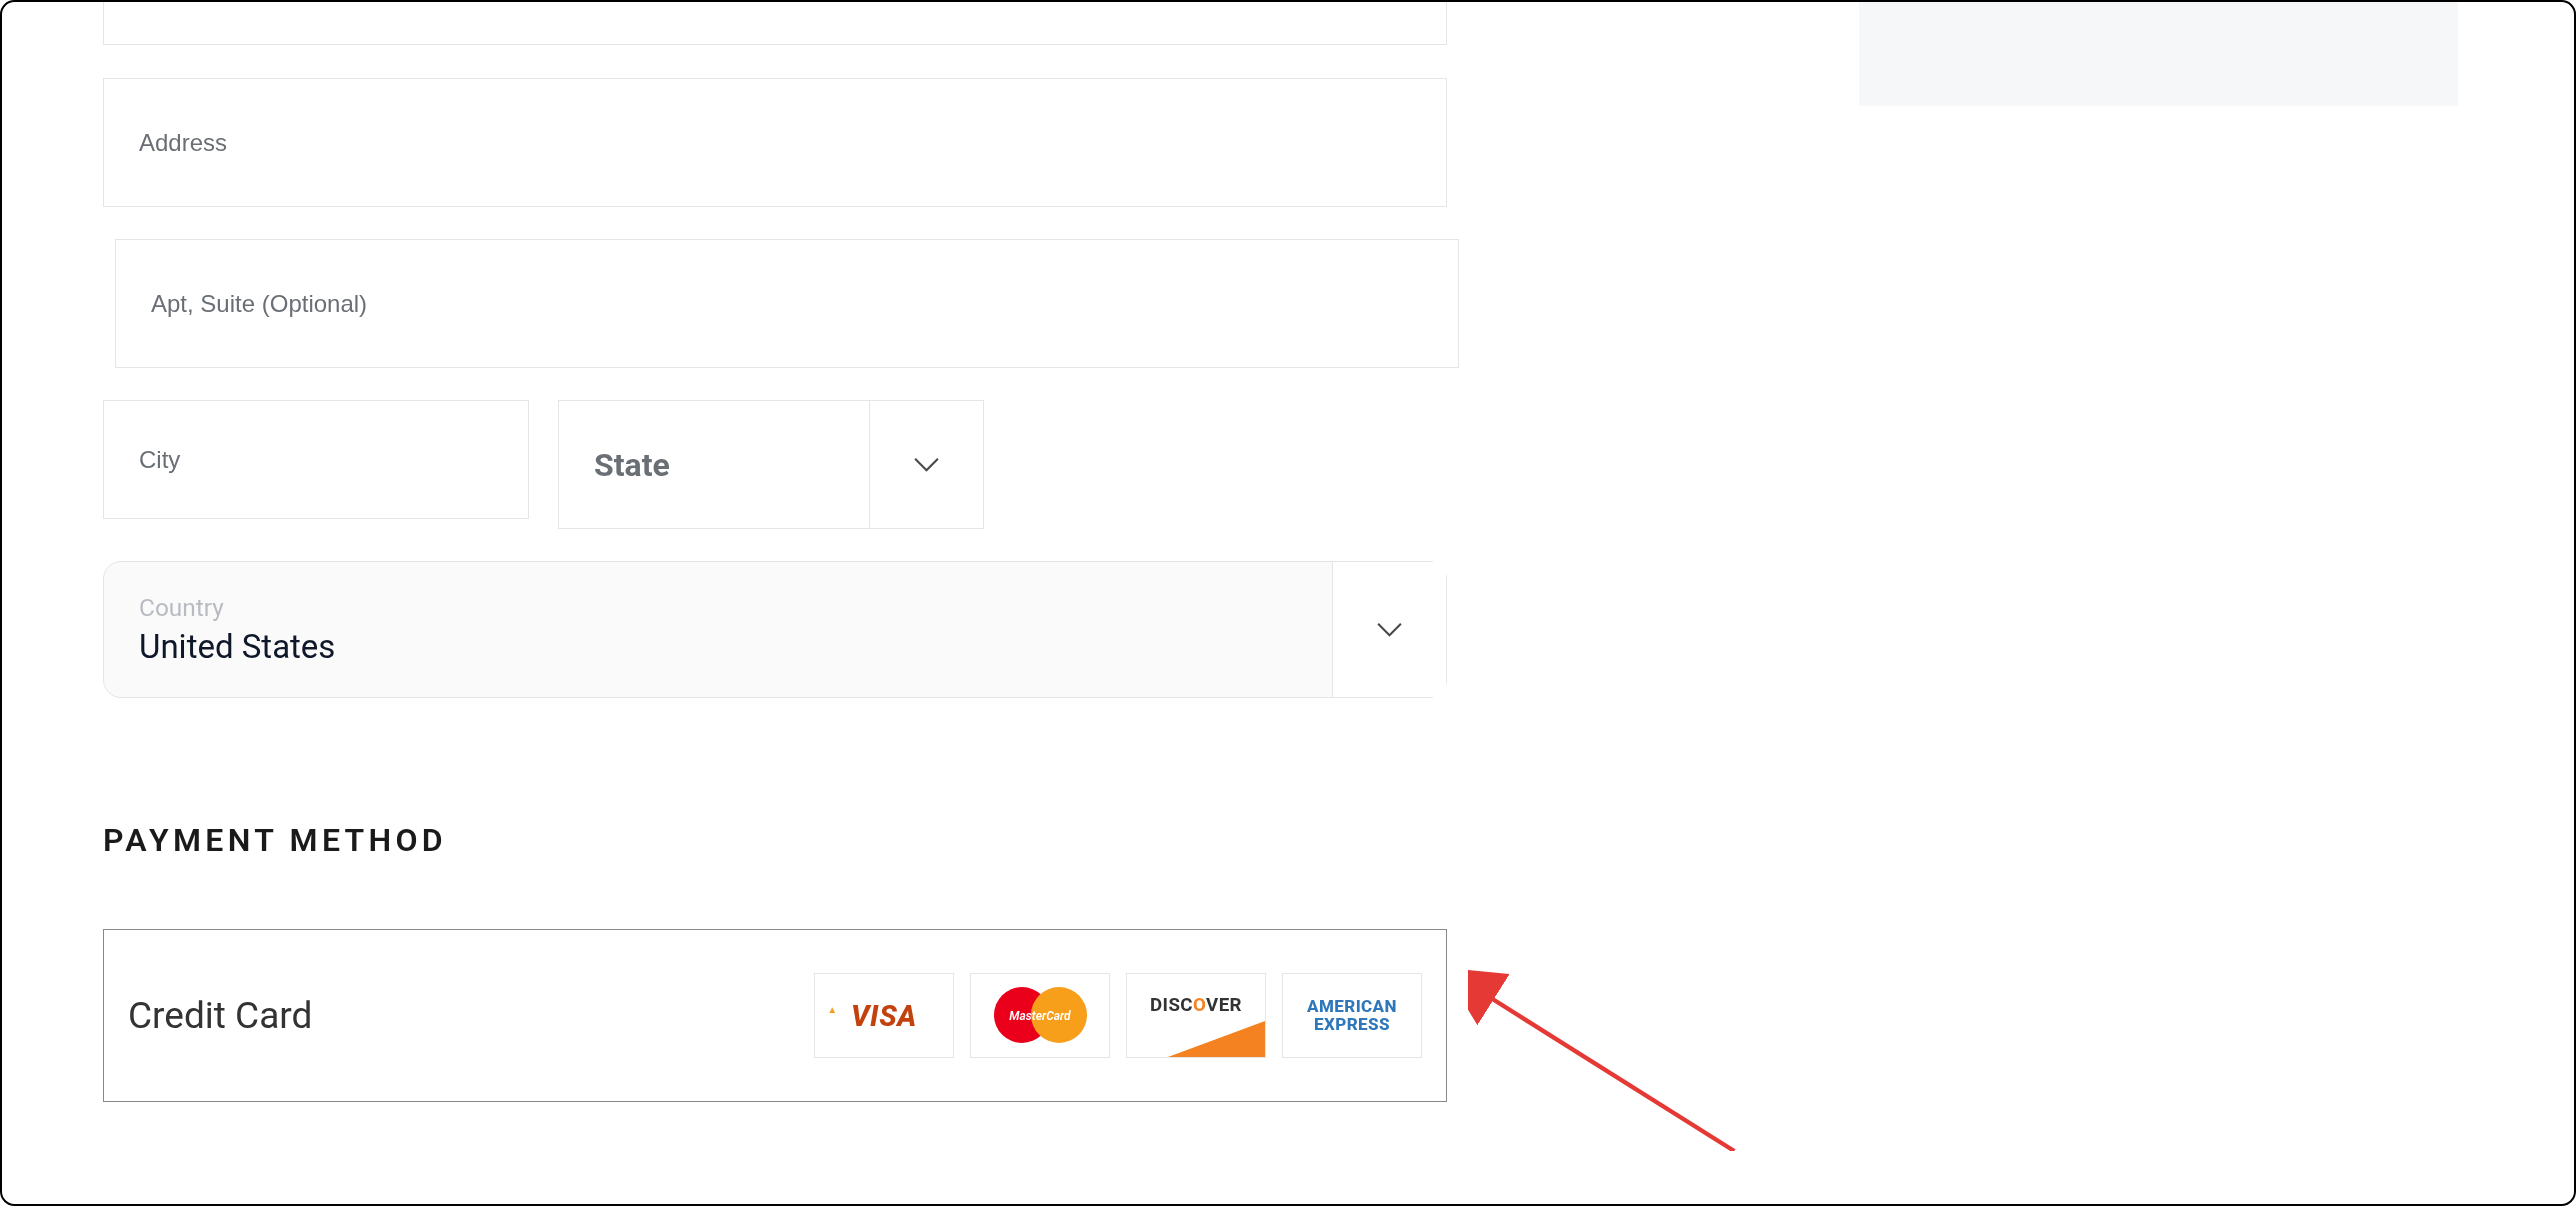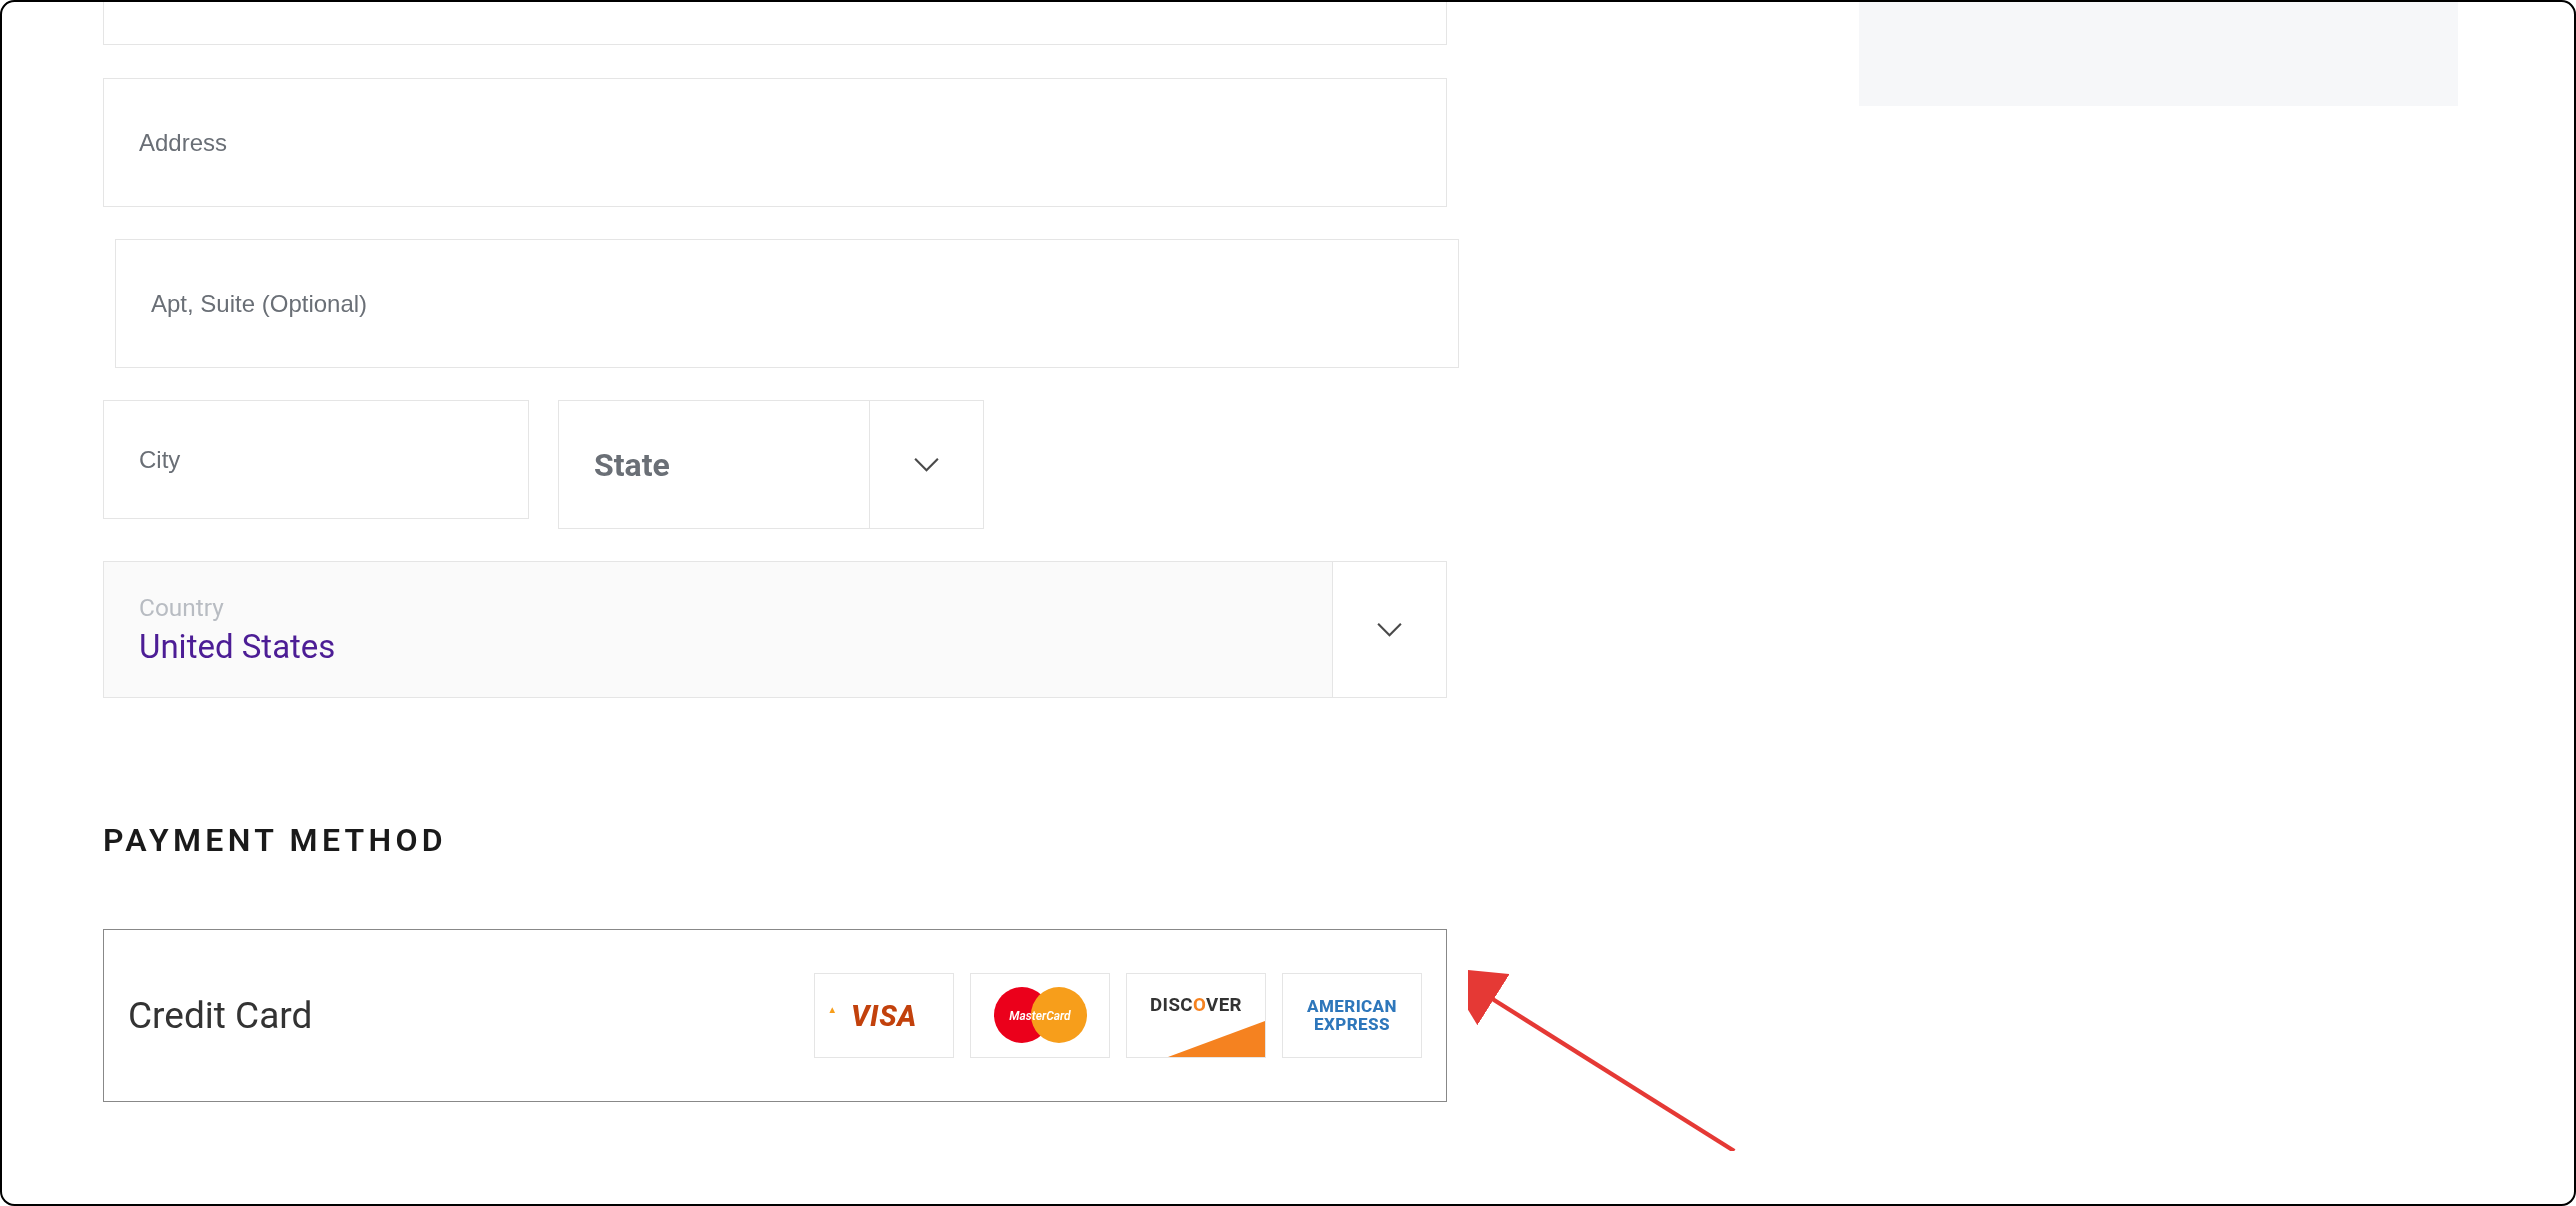--- a/index.html
+++ b/index.html
@@ -103,36 +103,37 @@
   .field-country {
     position: absolute;
     left: 0;
     top: 559px;
     width: 1344px;
     height: 137px;
     background: #fafafa;
     display: flex;
     align-items: stretch;
     padding: 0;
+    border-radius: 18px;
   }
   .country-inner {
     flex: 1;
     display: flex;
     flex-direction: column;
     justify-content: center;
     padding-left: 35px;
   }
   .country-label {
     font-size: 24.4px;
     color: #b8bcc2;
     margin-bottom: 4.3px;
   }
   .country-value {
     font-size: 33px;
-    color: #4c1d95;
+    color: #0f172a;
   }
   .country-chevron-box {
     width: 114px;
     background: #fff;
     border-left: 0.7px solid #e5e5e5;
     display: flex;
     align-items: center;
     justify-content: center;
   }
   .section-heading {

